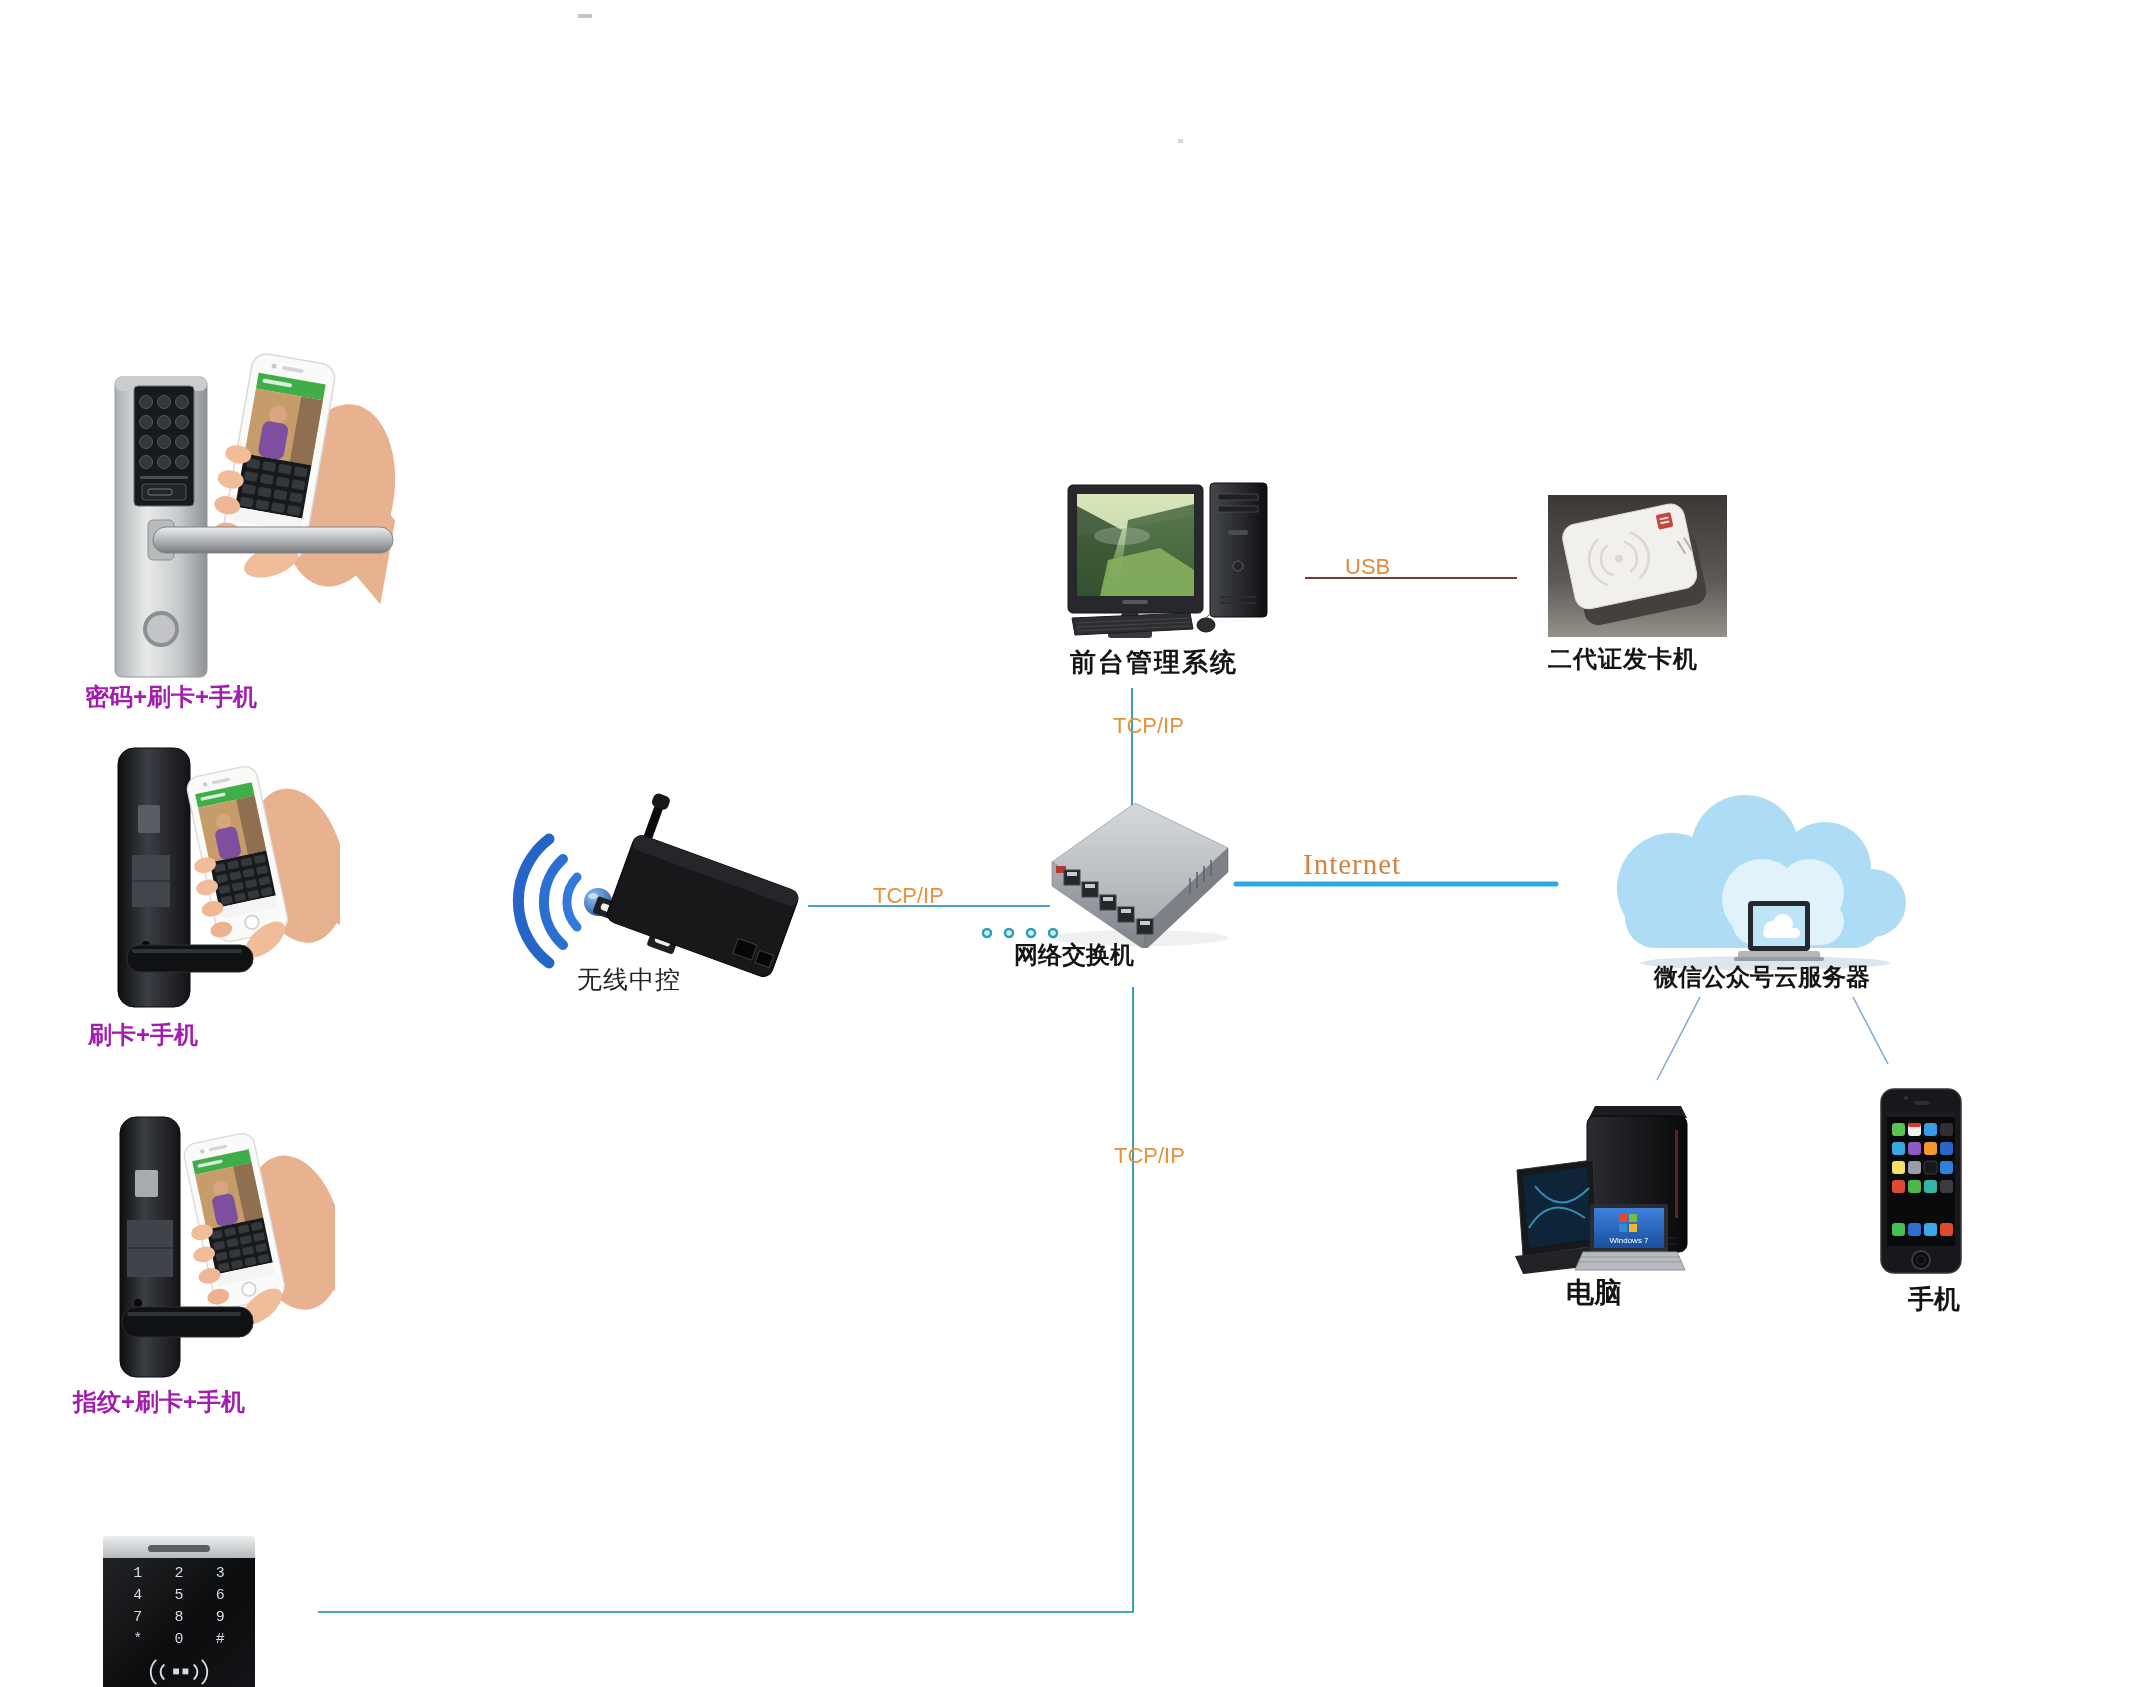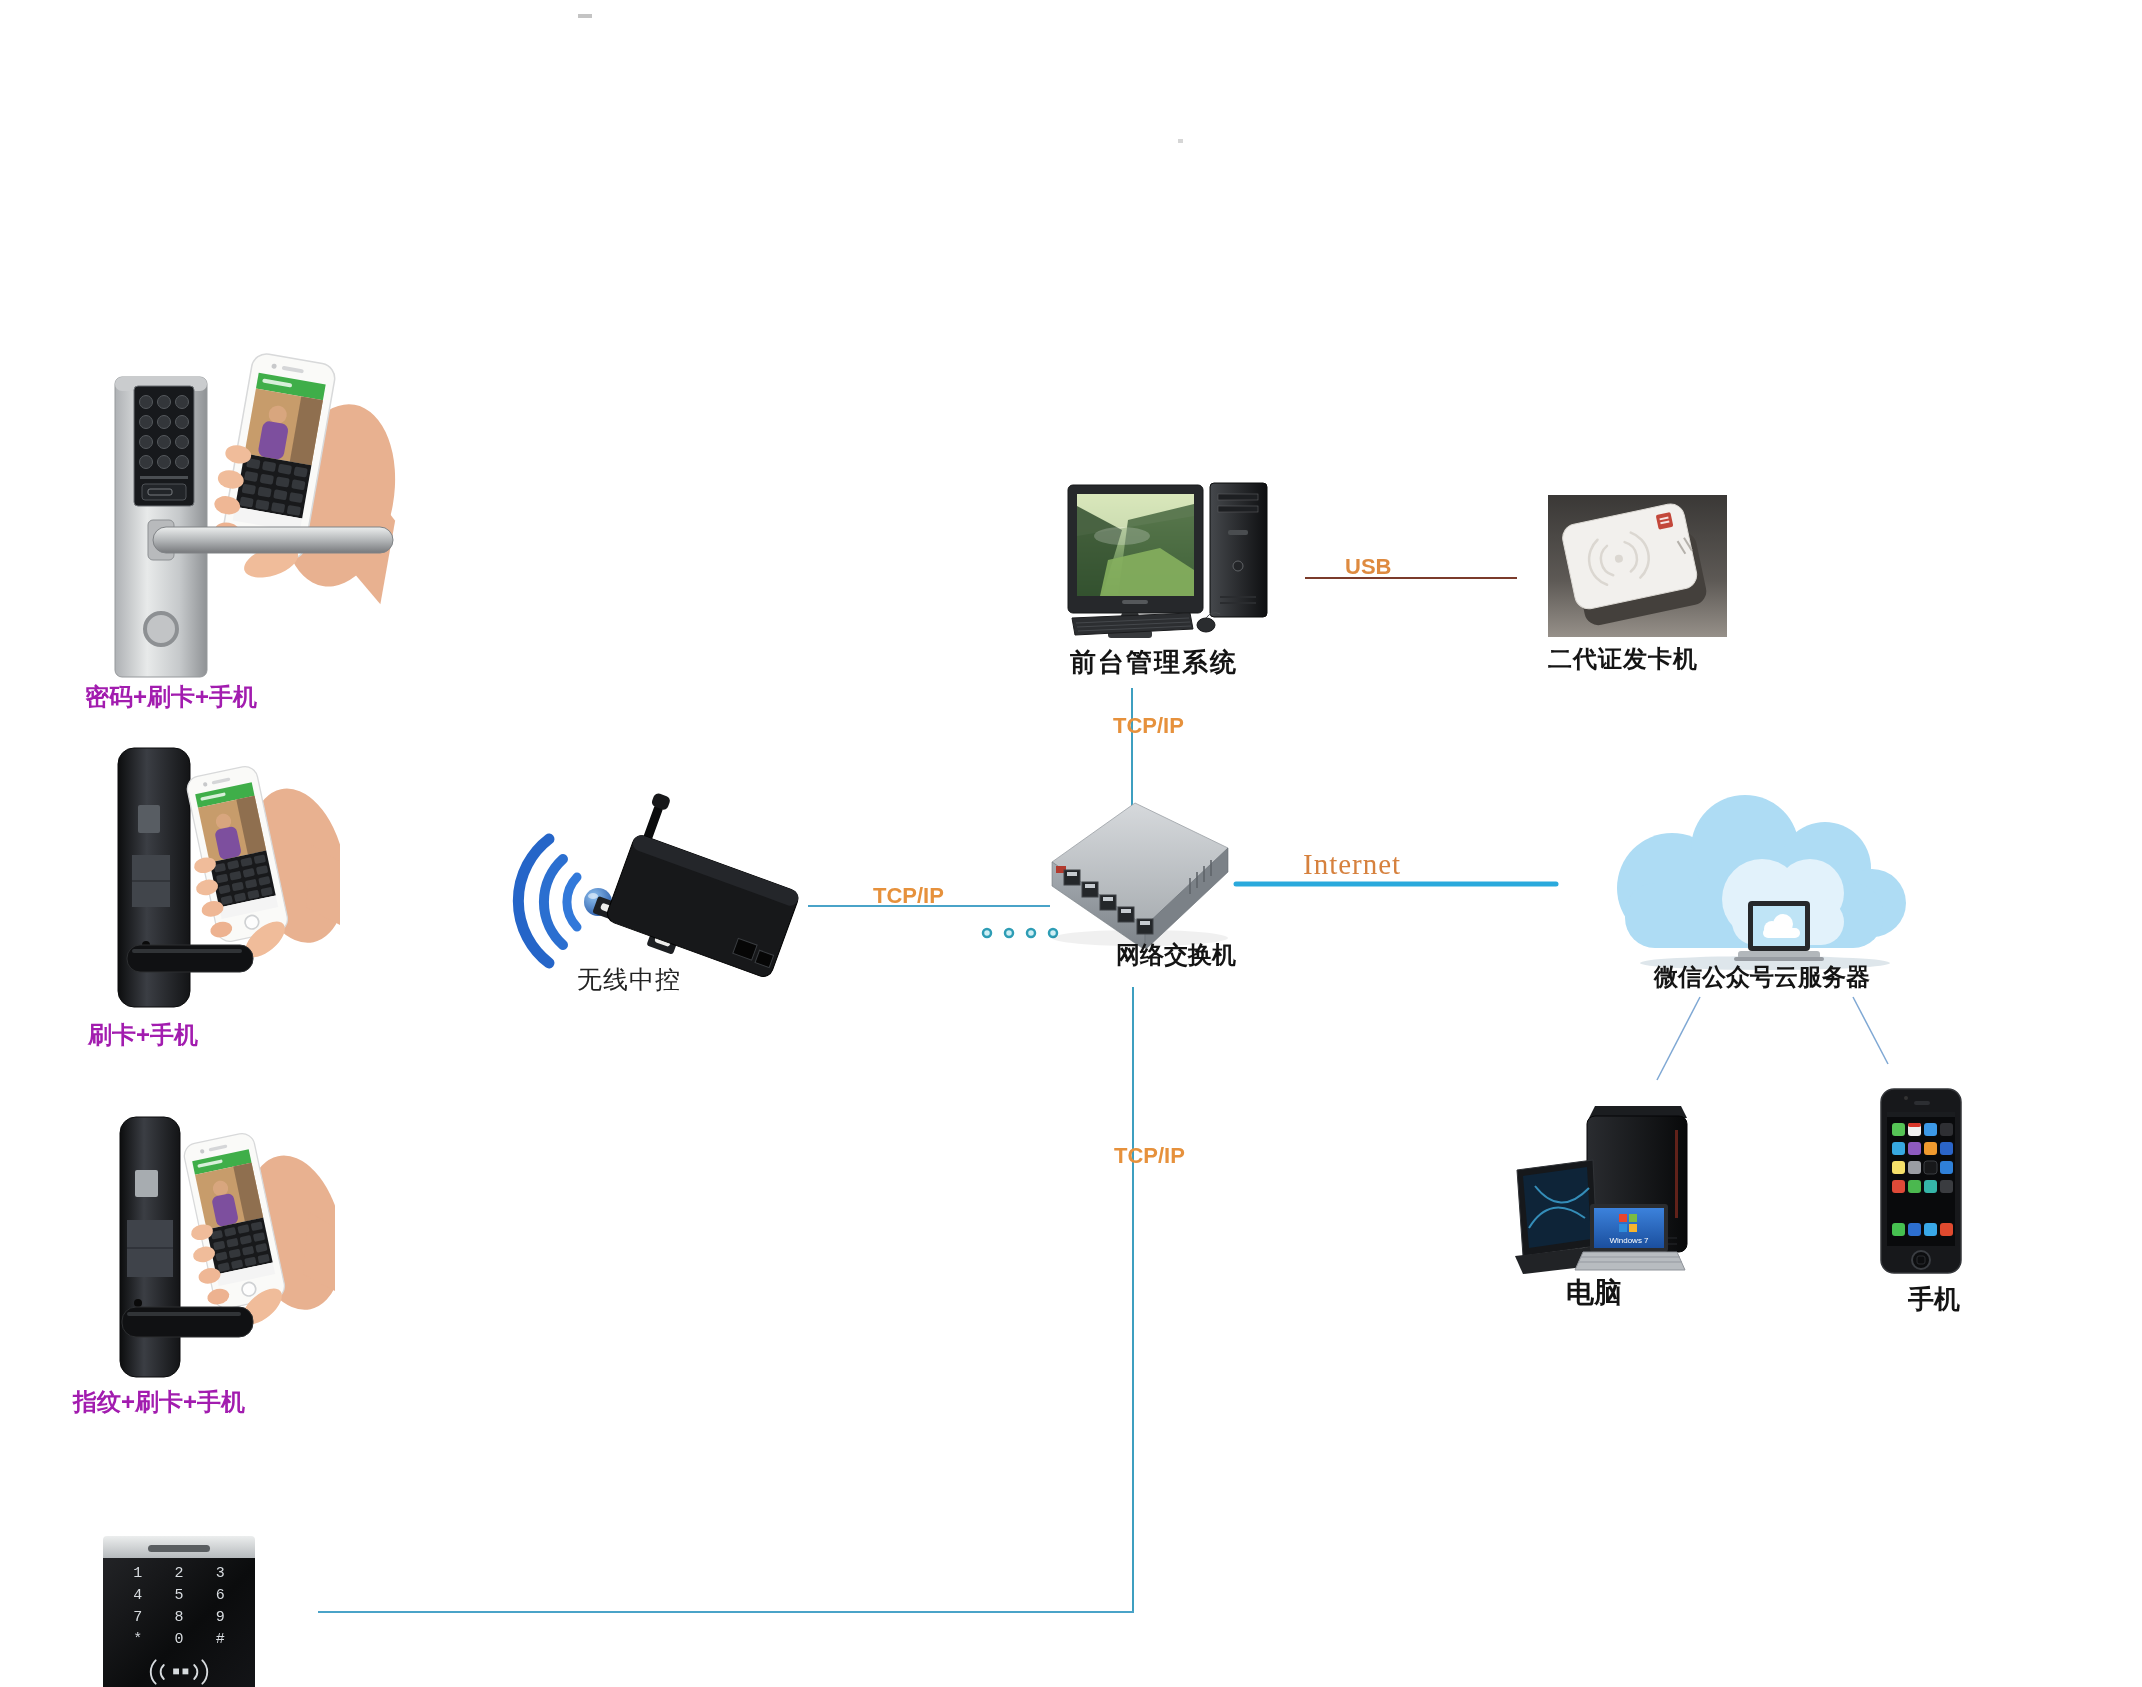--- a/index.html
+++ b/index.html
@@ -2,21 +2,21 @@
 <html><head>
 <meta charset="utf-8">
 <style>
   html,body{margin:0;padding:0;background:#fff;}
   #canvas{position:relative;width:2142px;height:1687px;background:#ffffff;overflow:hidden;
           font-family:"Liberation Sans","DejaVu Sans",sans-serif;}
   .abs{position:absolute;}
   .lbl{position:absolute;white-space:nowrap;line-height:1.05;color:#111;}
   .dev-lbl{font-weight:bold;font-size:24px;color:#141414;}
   .lock-lbl{font-weight:bold;font-size:24px;color:#a21caf;}
-  .link-lbl{font-weight:bold;font-size:22px;color:#E6913C;}
+  .link-lbl{font-weight:normal;font-size:22px;color:#E6913C;}
   .title{font-weight:bold;font-size:48px;letter-spacing:2px;color:#2BA8DF;}
   .serif{font-family:"Liberation Serif","DejaVu Serif",serif;font-weight:normal;
          font-size:29px;color:#D6813E;letter-spacing:1px;}
   svg{display:block;}
   
   .keypad{position:absolute;left:103px;top:1536px;width:152px;height:160px;}
   .keypad-top{height:22px;background:linear-gradient(#eceeee,#b6babd);
               border-radius:4px 4px 0 0;display:flex;align-items:center;justify-content:center;}
   .keypad-slot{width:62px;height:7px;background:#5a5e61;border-radius:4px;margin-top:2px;}
   .keypad-body{height:138px;background:linear-gradient(135deg,#222326,#0b0c0d 55%,#141518);
@@ -337,21 +337,21 @@
       </g>
       <g fill="#C6CBD0">
         <rect x="27" y="84" width="10" height="4"></rect>
           <rect x="45" y="96" width="10" height="4"></rect>
         <rect x="63" y="109" width="10" height="4"></rect>
           <rect x="81" y="121" width="10" height="4"></rect>
         <rect x="100" y="133" width="10" height="4"></rect>
       </g>
     </g>
   </svg>
-  <div class="lbl dev-lbl" style="left:1116px;top:942px;">网络交换机</div>
+  <div class="lbl dev-lbl" style="left:1014px;top:942px;">网络交换机</div>
 
   <svg class="abs" style="left:1610px;top:783px" width="300" height="200" viewBox="0 0 300 200">
     <ellipse cx="155" cy="180" rx="125" ry="7" fill="#D8E2E8" opacity="0.85"></ellipse>
     <g fill="#AEDCF4">
       <circle cx="62" cy="105" r="55"></circle>
         <circle cx="135" cy="66" r="54"></circle>
       <circle cx="215" cy="85" r="46"></circle>
         <circle cx="262" cy="120" r="34"></circle>
       <rect x="15" y="100" width="258" height="65" rx="30"></rect>
     </g>

